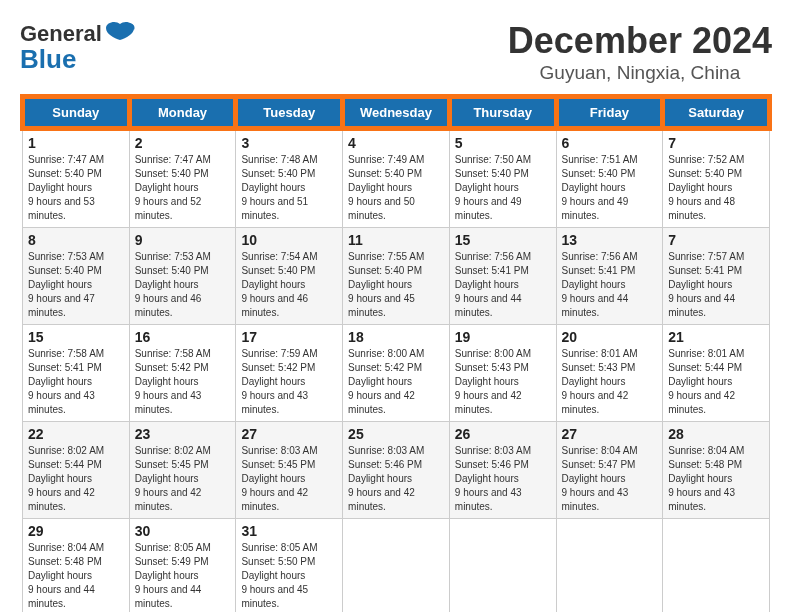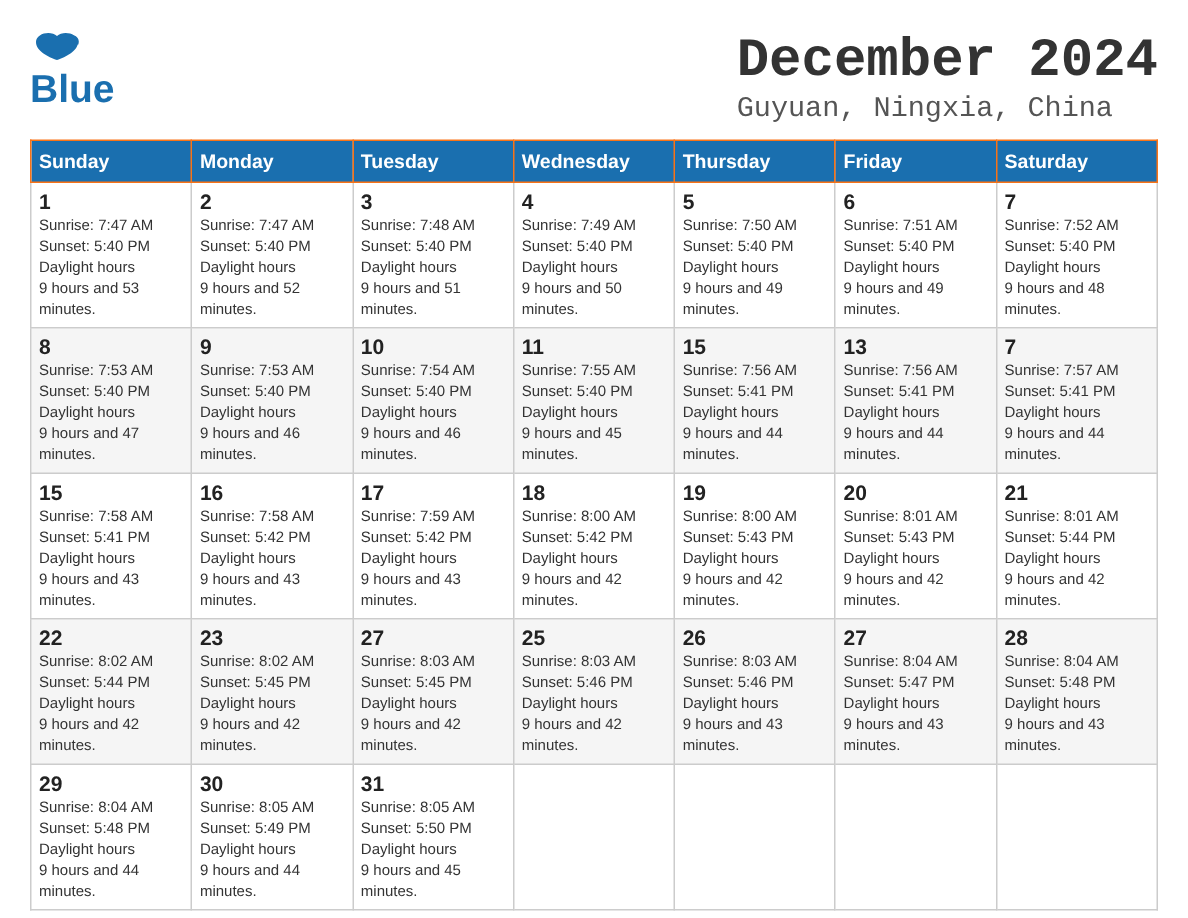--- a/index.html
+++ b/index.html
@@ -14,45 +14,44 @@
       display: flex;
       justify-content: space-between;
       align-items: flex-start;
       margin-bottom: 10px;
     }
     .logo {
       display: flex;
       align-items: center;
     }
     .title-section {
-      text-align: left;
-      font-family: Liberation Mono, monospace;
+      text-align: center;
     }
     .month-title {
       font-size: 36px;
       font-weight: bold;
       color: #333;
     }
     .location {
       font-size: 19px;
       color: #555;
     }
     .calendar {
       width: 100%;
       border-collapse: collapse;
       font-size: 11px;
     }
     .calendar th {
       background-color: #1a6faf;
       color: white;
-      text-align: left;
+      text-align: center;
       padding: 6px 5px;
       font-size: 13px;
       font-weight: bold;
-      border: 1px solid #f97316;
+      border: 5px solid #f97316;
       margin-top: 23px;
     }
     .calendar td {
       border: 1px solid #ccc;
       vertical-align: top;
       padding: 4px 5px;
       width: calc(100% / 7);
       min-height: 80px;
       background: #fff;
     }
@@ -75,20 +74,23 @@
       background: #fff !important;
     }
   </style>
 </head>
 <body>
 
 <div class="header">
   <div class="logo">
     <div>
       <div style="display:flex;align-items:center;">
+        <span style="font-size:22px;font-weight:bold;color:#333;">
+          General
+        </span>
         <svg width="32" height="28" viewBox="0 0 32 28" style="margin-left:2px;">
           <path d="M16 4 C20 0, 30 2, 30 8 C30 14, 22 18, 16 20 C10 18, 2 14, 2 8 C2 2, 12 0, 16 4Z" fill="#1a6faf"></path>
           <path d="M24 4 C28 2, 32 6, 30 10 C28 8, 26 6, 24 4Z" fill="#1a6faf"></path>
         </svg>
       </div>
       <span style="font-size:26px;font-weight:bold;color:#1a6faf;display:block;margin-top:-4px;">Blue</span>
     </div>
   </div>
   <div class="title-section">
     <div class="month-title">December 2024</div>

